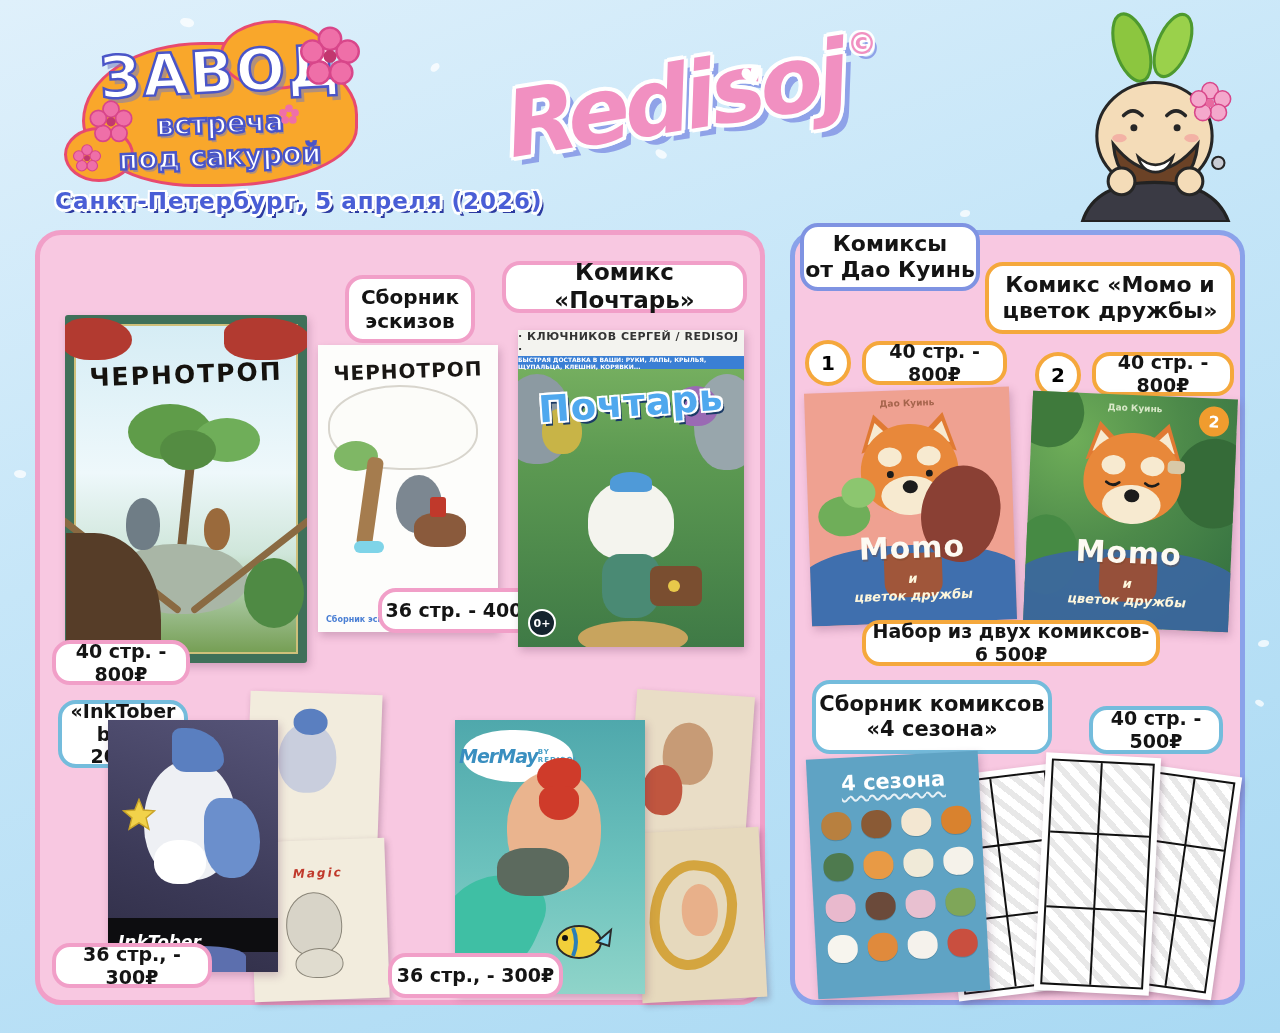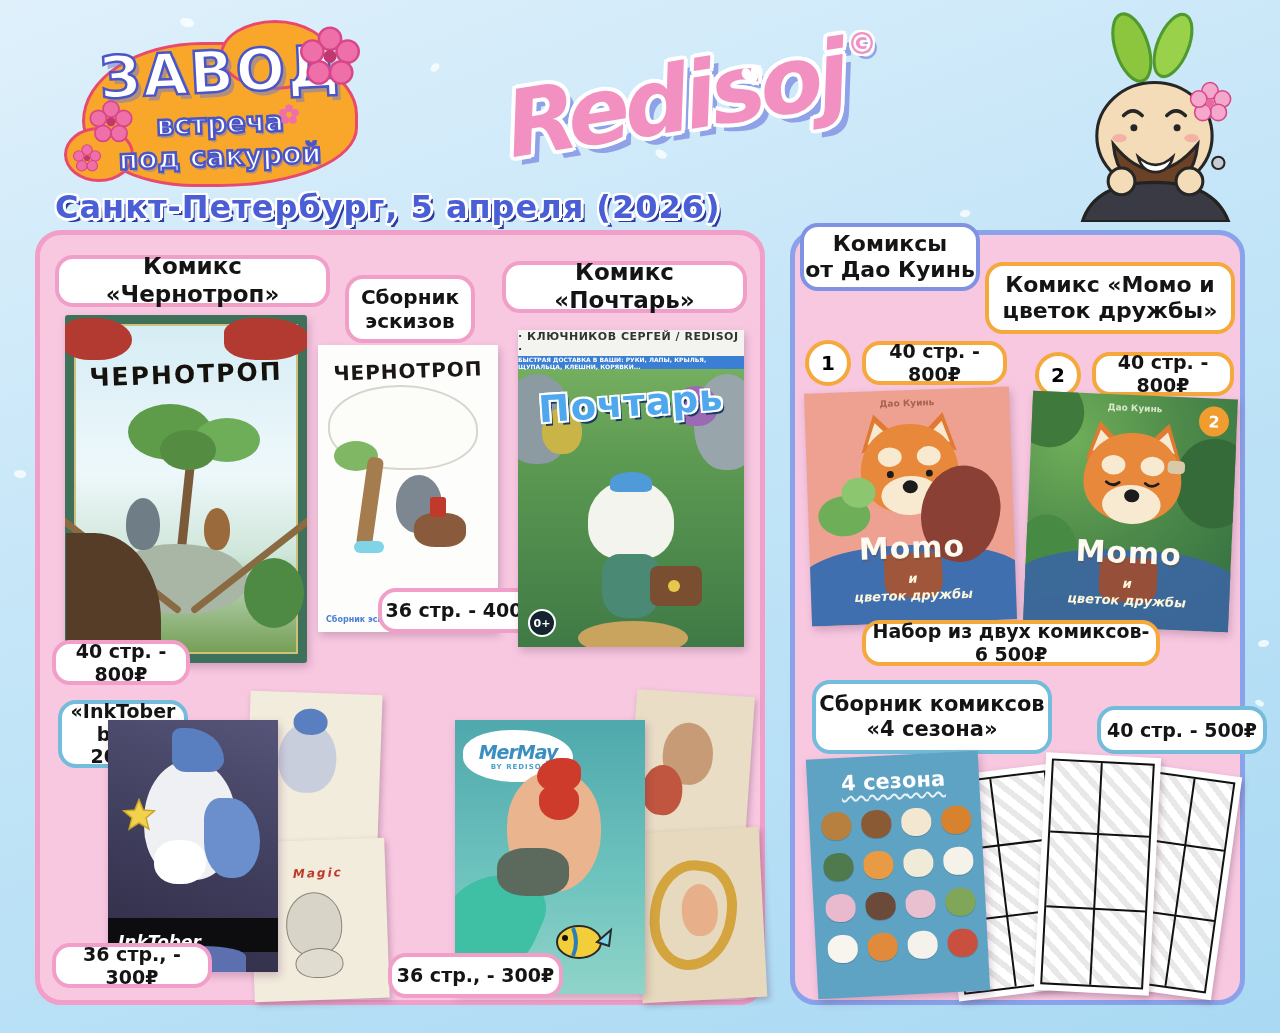--- a/index.html
+++ b/index.html
@@ -39,21 +39,21 @@
 
   .bubble { position:absolute; left:885px; top:72px; width:192px; height:78px; background:#fff;
             border-radius:22px; display:flex; align-items:center; justify-content:center;
             font-size:15px; font-weight:bold; color:#2a2a2a; text-align:center;
             line-height:1.45; white-space:pre-line; }
   .bubble::after { content:""; position:absolute; right:-12px; bottom:6px; width:22px; height:14px;
                    background:#fff; border-radius:0 0 100% 0; transform:rotate(18deg); }
 
   .mascot { position:absolute; left:1068px; top:10px; width:175px; height:212px; }
 
-  .location { position:absolute; left:55px; top:188px; font-size:32px; font-weight:800;
+  .location { position:absolute; left:55px; top:188px; font-size:23px; font-weight:800;
               color:#4a5ed6; letter-spacing:1px;
               text-shadow:-2px -2px 0 #fff,2px -2px 0 #fff,-2px 2px 0 #fff,2px 2px 0 #fff,
                           0 3px 0 #fff,3px 0 0 #fff,4px 4px 0 #2c3aa0; }
 
   
   .panel { position:absolute; top:230px; height:775px; background:#f8c8e1; border-radius:26px; }
   .panel-left { left:35px; width:730px; border:5px solid #f19fc8; }
   .panel-right { left:790px; width:455px; border:5px solid #8aa2ea; }
 
   .lbl, .price { position:absolute; background:#fff; border:4px solid #f19fc8; border-radius:18px;
@@ -114,21 +114,21 @@
   .ink-band { position:absolute; left:0; bottom:20px; width:100%; height:34px; background:#0d0d10;
               display:flex; align-items:flex-end; padding-left:10px; }
   .ink-logo { color:#fff; font-size:17px; font-style:italic; font-weight:bold; }
   .photo { position:absolute; background:#f2ecdd; box-shadow:2px 3px 6px rgba(80,40,70,.3); }
   .magic { position:absolute; top:26px; width:100%; text-align:center; color:#c0392b;
            font-size:12px; font-style:italic; font-weight:bold; letter-spacing:2px; }
 
   
   .mer { background:linear-gradient(180deg,#4fa8ac 0%,#6cc2bd 55%,#8fd4c9 100%); }
   .mer-logo-cloud { position:absolute; left:8px; top:10px; width:110px; height:52px; background:#fff;
-                    border-radius:45% 55% 50% 50%; display:flex; flex-direction:column;
+                    border-radius:45% 55% 50% 50%; display:flex; flex-direction:row;
                     align-items:center; justify-content:center; }
   .mer-logo { color:#3a8fc0; font-size:19px; font-weight:bold; font-style:italic; letter-spacing:-1px; }
   .mer-logo-sub { color:#4aa0c8; font-size:7px; font-weight:bold; letter-spacing:1px; }
 
   
   .momo1 { background:#efa191; }
   .momo2 { background:radial-gradient(circle at 20% 20%,#6fae59 0%,#4d8a4a 45%,#2f6b3f 100%); }
   .momo-author { position:absolute; top:8px; width:100%; text-align:center; font-size:9px;
                  font-weight:bold; color:#a5644c; }
   .momo2 .momo-author { color:#d8e8c8; }
@@ -269,21 +269,20 @@
     <circle cx="146" cy="148" r="6" fill="#c9ccd4" stroke="#262626" stroke-width="2"></circle>
     <path d="M14 205 q12 -38 70 -38 q58 0 72 38 Z" fill="#3a3a44" stroke="#222" stroke-width="3"></path>
     <circle cx="52" cy="166" r="13" fill="#f4dcb8" stroke="#262626" stroke-width="3"></circle>
     <circle cx="118" cy="166" r="13" fill="#f4dcb8" stroke="#262626" stroke-width="3"></circle>
   </svg>
 
   <div class="location">Санкт-Петербург, 5 апреля (2026)</div>
 
   <div class="panel panel-left">
 
-    <div class="lbl" style="left:15px;top:20px;width:275px;height:52px;font-size:23px">Комикс «Чернотроп»</div>
     <div class="lbl" style="left:305px;top:40px;width:130px;height:68px;font-size:20px">Сборник
 эскизов</div>
     <div class="lbl" style="left:462px;top:26px;width:245px;height:52px;font-size:23px">Комикс «Почтарь»</div>
 
     <div class="cover chern" style="left:25px;top:80px;width:242px;height:348px">
       <div class="chern-inner">
         <div class="red-bush" style="left:-14px;top:-8px"></div>
         <div class="red-bush" style="right:-14px;top:-8px;width:86px"></div>
         <div class="chern-title">ЧЕРНОТРОП</div>
         <div class="trunk" style="left:106px;top:120px;width:9px;height:110px;transform:rotate(6deg)"></div>
@@ -444,21 +443,21 @@
       <div class="pot" style="background:#96503a"></div>
       <div class="momo-title">Momo</div>
       <div class="momo-sub">и
 цветок дружбы</div>
     </div>
 
     <div class="price b-orange" style="left:67px;top:385px;width:298px;height:46px">Набор из двух комиксов- 6 500₽</div>
 
     <div class="lbl b-blue" style="left:17px;top:445px;width:240px;height:74px;font-size:21px">Сборник комиксов
 «4 сезона»</div>
-    <div class="price b-blue" style="left:302px;top:471px;width:170px;height:48px">40 стр. - 500₽</div>
+    <div class="price b-blue" style="left:294px;top:471px;width:134px;height:48px">40 стр. - 500₽</div>
 
     <div class="bw" style="left:150px;top:535px;width:120px;height:225px;transform:rotate(-7deg)">
       <div class="bw-inner"></div>
     </div>
     <div class="bw" style="left:340px;top:535px;width:92px;height:225px;transform:rotate(8deg)">
       <div class="bw-inner"></div>
     </div>
     <div class="bw" style="left:245px;top:520px;width:115px;height:238px;transform:rotate(3deg)">
       <div class="bw-inner"></div>
     </div>

